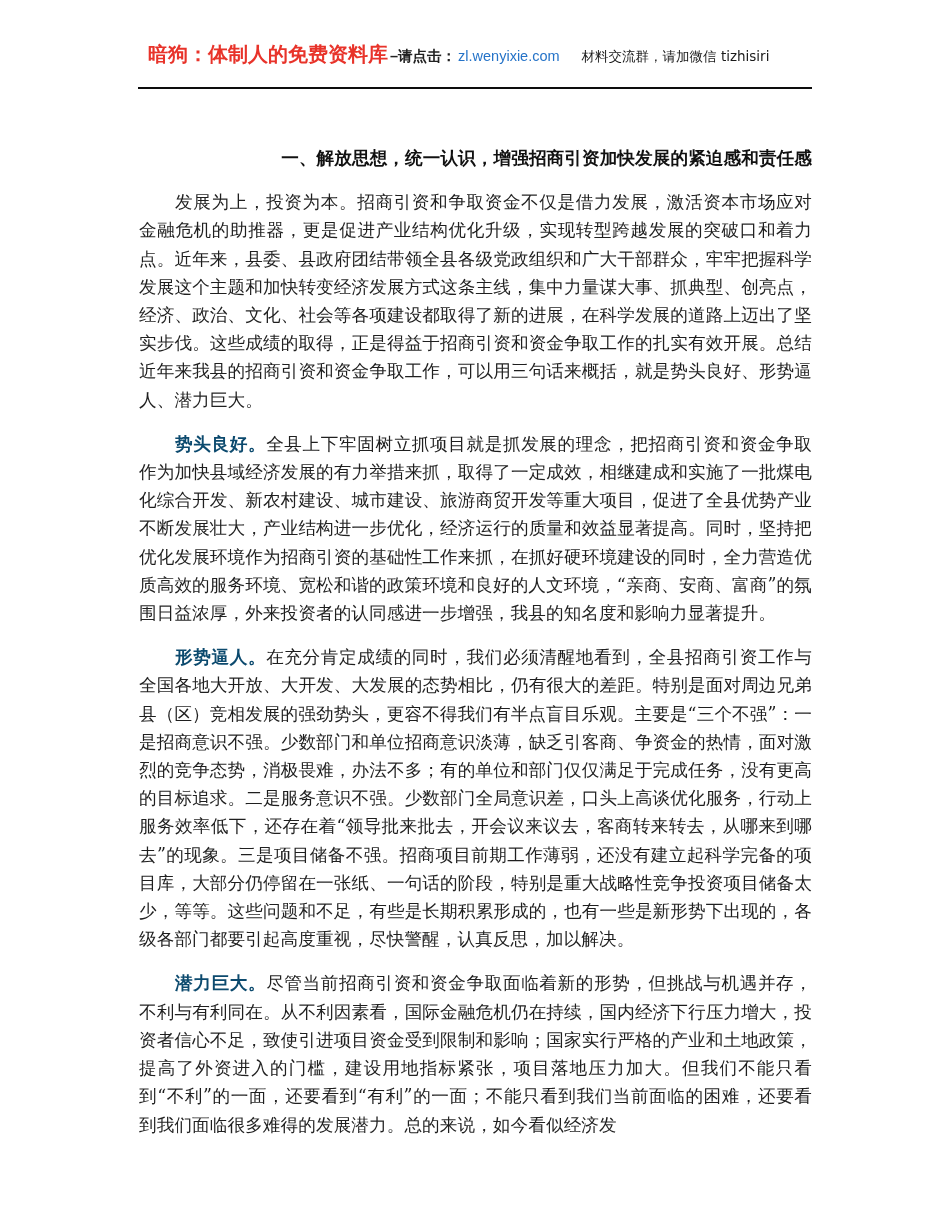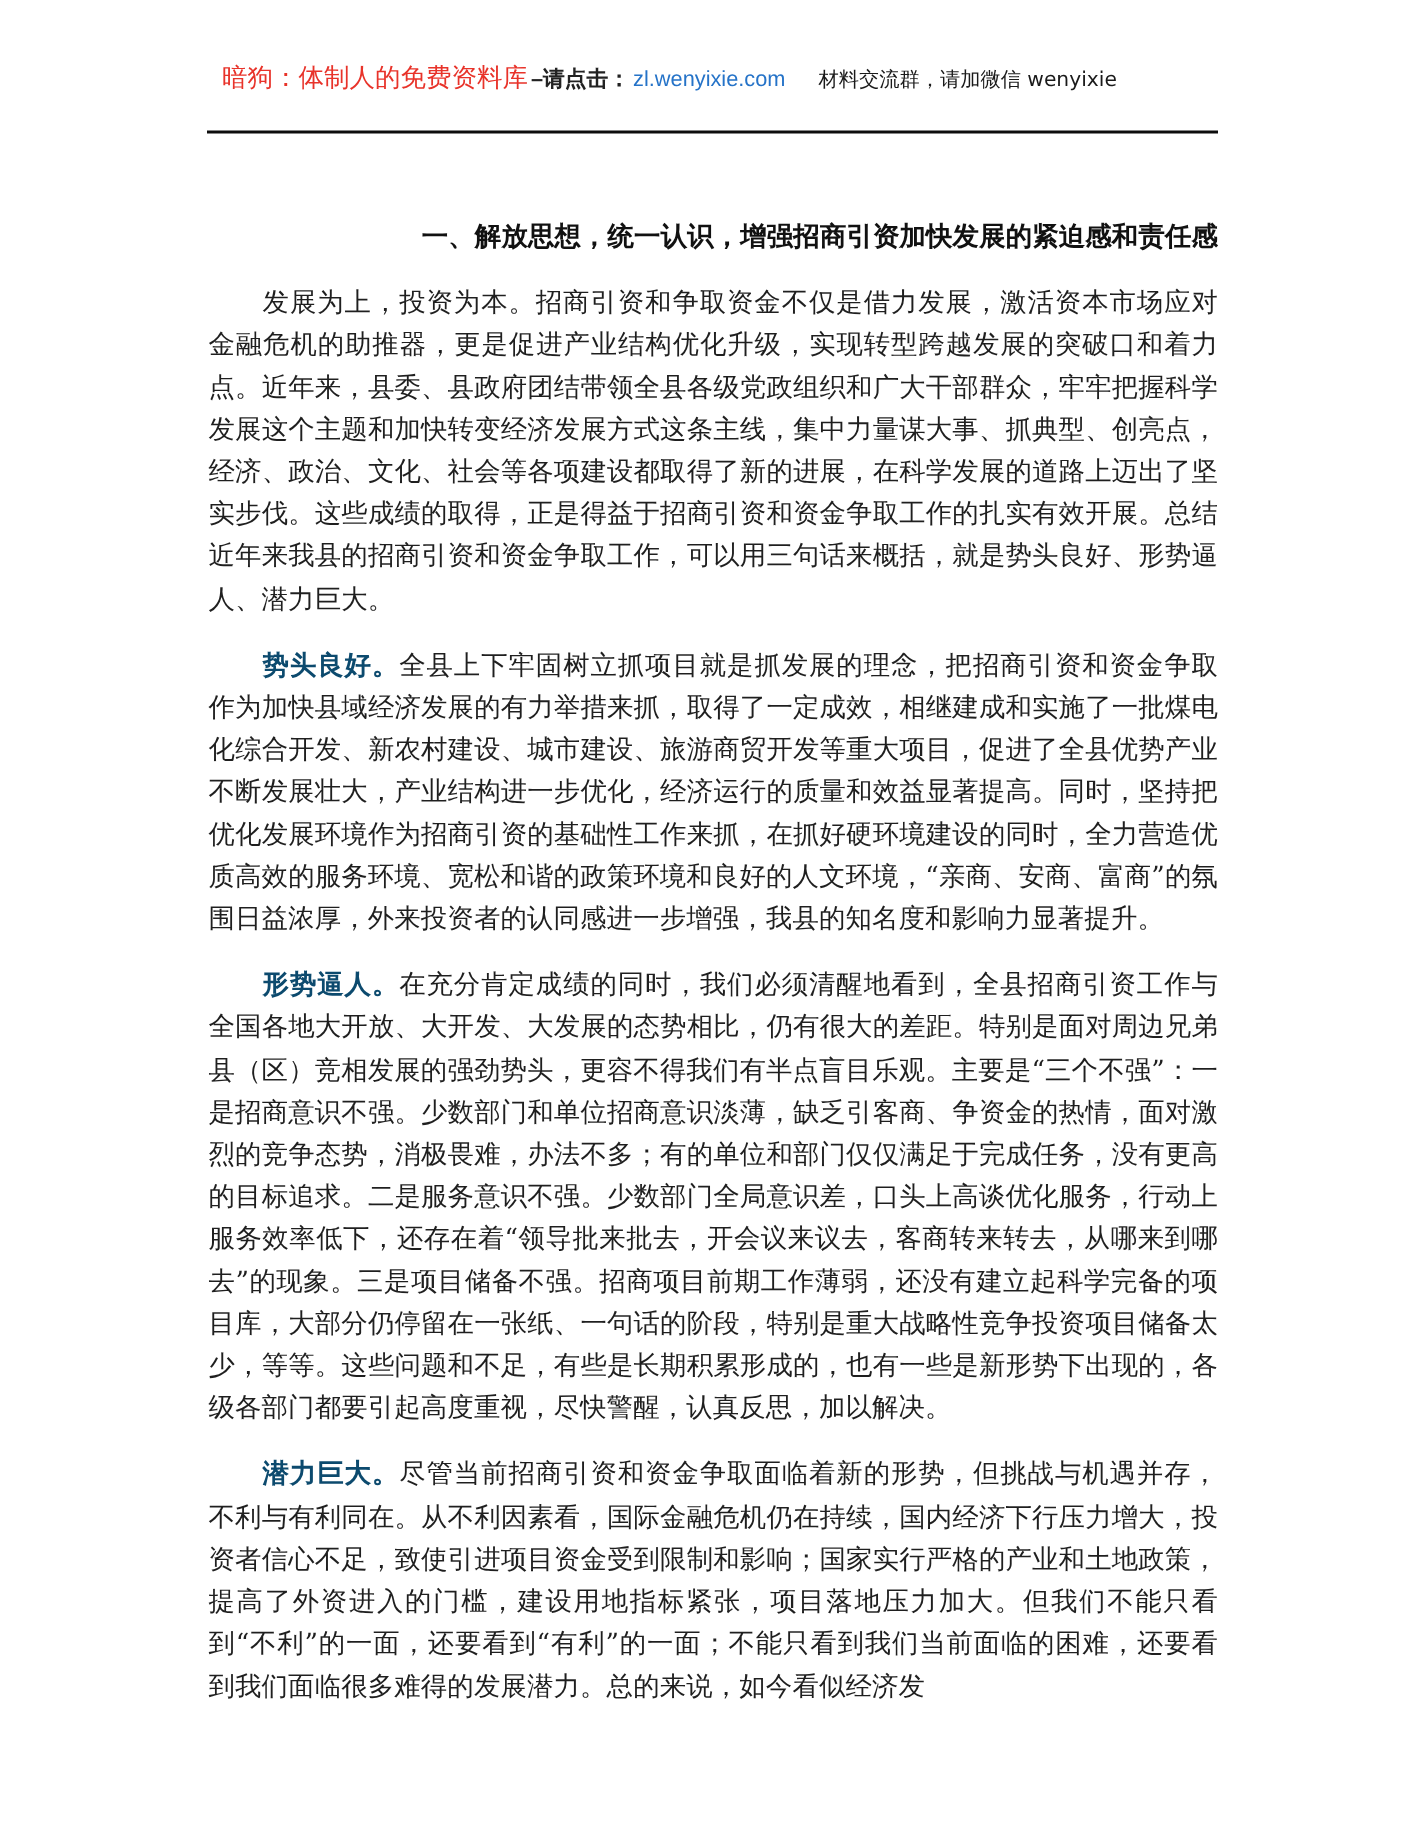--- a/index.html
+++ b/index.html
@@ -33,22 +33,22 @@
     white-space: nowrap;
     line-height: 1.0;
   }
   .promo-line {
     display: block;
     text-align: left;
     padding-left: 10px;
   }
   .promo-red {
     font-family: "DejaVu Sans", "Liberation Sans", sans-serif;
-    font-size: 17px;
-    font-weight: normal;
+    font-size: 20px;
+    font-weight: bold;
     color: #e8332a;
     letter-spacing: 0px;
   }
   .promo-click {
     font-family: Liberation Sans, sans-serif;
     font-size: 14.5px;
     font-weight: bold;
     color: #222222;
     margin-left: 2px;
   }
@@ -121,21 +121,21 @@
     color: #0c4a6e;
   }
 </style>
 </head>
 <body>
 
 <div class="page">
 
   <div class="promo-header">
     <span class="promo-line">
-      <span class="promo-red">暗狗：体制人的免费资料库</span><span class="promo-click">–请点击：</span><a class="promo-link" href="#">zl.wenyixie.com</a><span class="promo-tail">材料交流群，请加微信 wenyixie</span>
+      <span class="promo-red">暗狗：体制人的免费资料库</span><span class="promo-click">–请点击：</span><a class="promo-link" href="#">zl.wenyixie.com</a><span class="promo-tail">材料交流群，请加微信 tizhisiri</span>
     </span>
   </div>
 
   <hr class="header-rule">
 
   <div class="doc-body">
 
 
 
     <p class="heading">一、解放思想，统一认识，增强招商引资加快发展的紧迫感和责任感</p>

